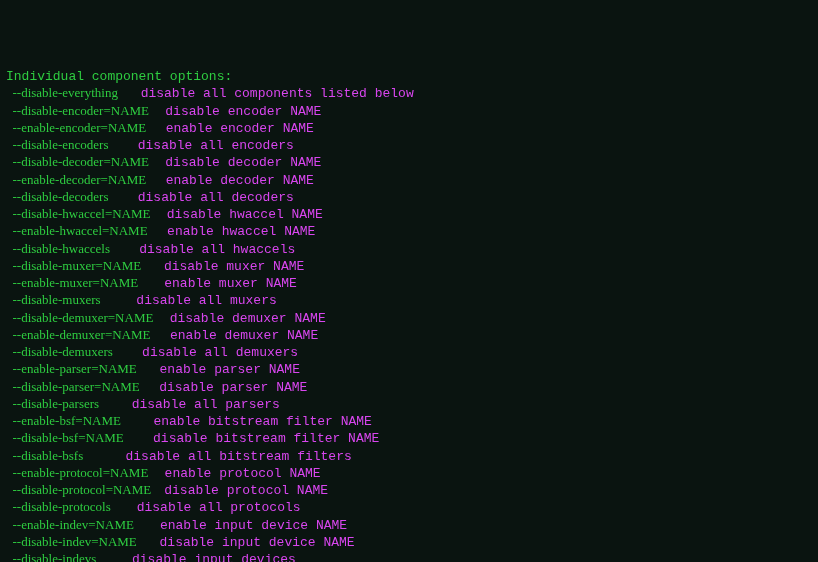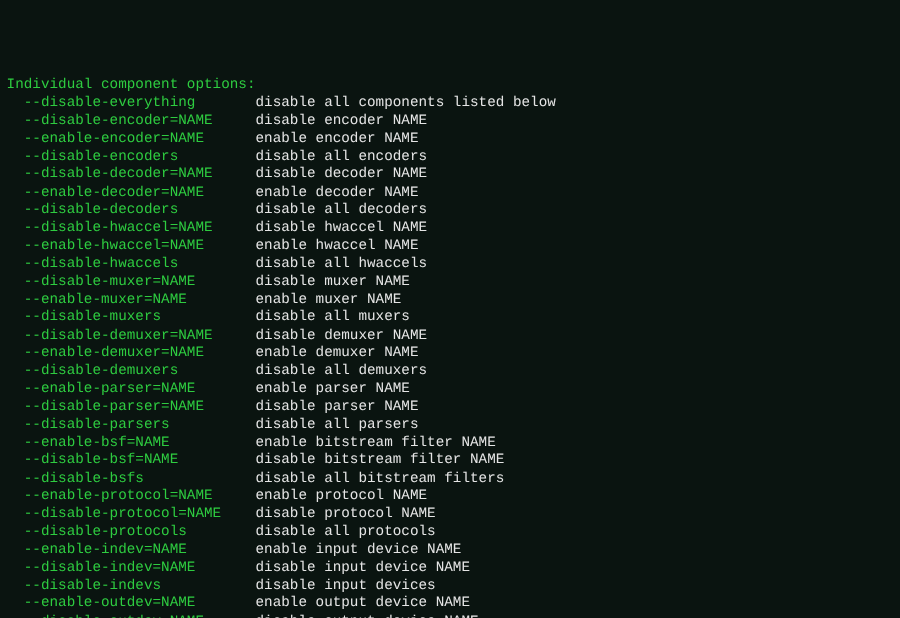--- a/index.html
+++ b/index.html
@@ -19,23 +19,24 @@
       overflow: hidden;
       white-space: pre;
     }
     .row {
       display: block;
       white-space: pre;
     }
     .flag {
       color: #2ecc40;
       display: inline-block;
+      font-family: Liberation Serif, serif;
     }
     .desc {
-      color: #e5e5e5;
+      color: #d946ef;
       display: inline;
     }
   </style>
 </head>
 <body>
 
 
 
 <div id="terminal-output"><div class="row">Individual component options:</div><div class="row"><span class="flag">  --disable-everything       </span><span class="desc">disable all components listed below</span></div><div class="row"><span class="flag">  --disable-encoder=NAME     </span><span class="desc">disable encoder NAME</span></div><div class="row"><span class="flag">  --enable-encoder=NAME      </span><span class="desc">enable encoder NAME</span></div><div class="row"><span class="flag">  --disable-encoders         </span><span class="desc">disable all encoders</span></div><div class="row"><span class="flag">  --disable-decoder=NAME     </span><span class="desc">disable decoder NAME</span></div><div class="row"><span class="flag">  --enable-decoder=NAME      </span><span class="desc">enable decoder NAME</span></div><div class="row"><span class="flag">  --disable-decoders         </span><span class="desc">disable all decoders</span></div><div class="row"><span class="flag">  --disable-hwaccel=NAME     </span><span class="desc">disable hwaccel NAME</span></div><div class="row"><span class="flag">  --enable-hwaccel=NAME      </span><span class="desc">enable hwaccel NAME</span></div><div class="row"><span class="flag">  --disable-hwaccels         </span><span class="desc">disable all hwaccels</span></div><div class="row"><span class="flag">  --disable-muxer=NAME       </span><span class="desc">disable muxer NAME</span></div><div class="row"><span class="flag">  --enable-muxer=NAME        </span><span class="desc">enable muxer NAME</span></div><div class="row"><span class="flag">  --disable-muxers           </span><span class="desc">disable all muxers</span></div><div class="row"><span class="flag">  --disable-demuxer=NAME     </span><span class="desc">disable demuxer NAME</span></div><div class="row"><span class="flag">  --enable-demuxer=NAME      </span><span class="desc">enable demuxer NAME</span></div><div class="row"><span class="flag">  --disable-demuxers         </span><span class="desc">disable all demuxers</span></div><div class="row"><span class="flag">  --enable-parser=NAME       </span><span class="desc">enable parser NAME</span></div><div class="row"><span class="flag">  --disable-parser=NAME      </span><span class="desc">disable parser NAME</span></div><div class="row"><span class="flag">  --disable-parsers          </span><span class="desc">disable all parsers</span></div><div class="row"><span class="flag">  --enable-bsf=NAME          </span><span class="desc">enable bitstream filter NAME</span></div><div class="row"><span class="flag">  --disable-bsf=NAME         </span><span class="desc">disable bitstream filter NAME</span></div><div class="row"><span class="flag">  --disable-bsfs             </span><span class="desc">disable all bitstream filters</span></div><div class="row"><span class="flag">  --enable-protocol=NAME     </span><span class="desc">enable protocol NAME</span></div><div class="row"><span class="flag">  --disable-protocol=NAME    </span><span class="desc">disable protocol NAME</span></div><div class="row"><span class="flag">  --disable-protocols        </span><span class="desc">disable all protocols</span></div><div class="row"><span class="flag">  --enable-indev=NAME        </span><span class="desc">enable input device NAME</span></div><div class="row"><span class="flag">  --disable-indev=NAME       </span><span class="desc">disable input device NAME</span></div><div class="row"><span class="flag">  --disable-indevs           </span><span class="desc">disable input devices</span></div><div class="row"><span class="flag">  --enable-outdev=NAME       </span><span class="desc">enable output device NAME</span></div><div class="row"><span class="flag">  --disable-outdev=NAME      </span><span class="desc">disable output device NAME</span></div></div>
 

